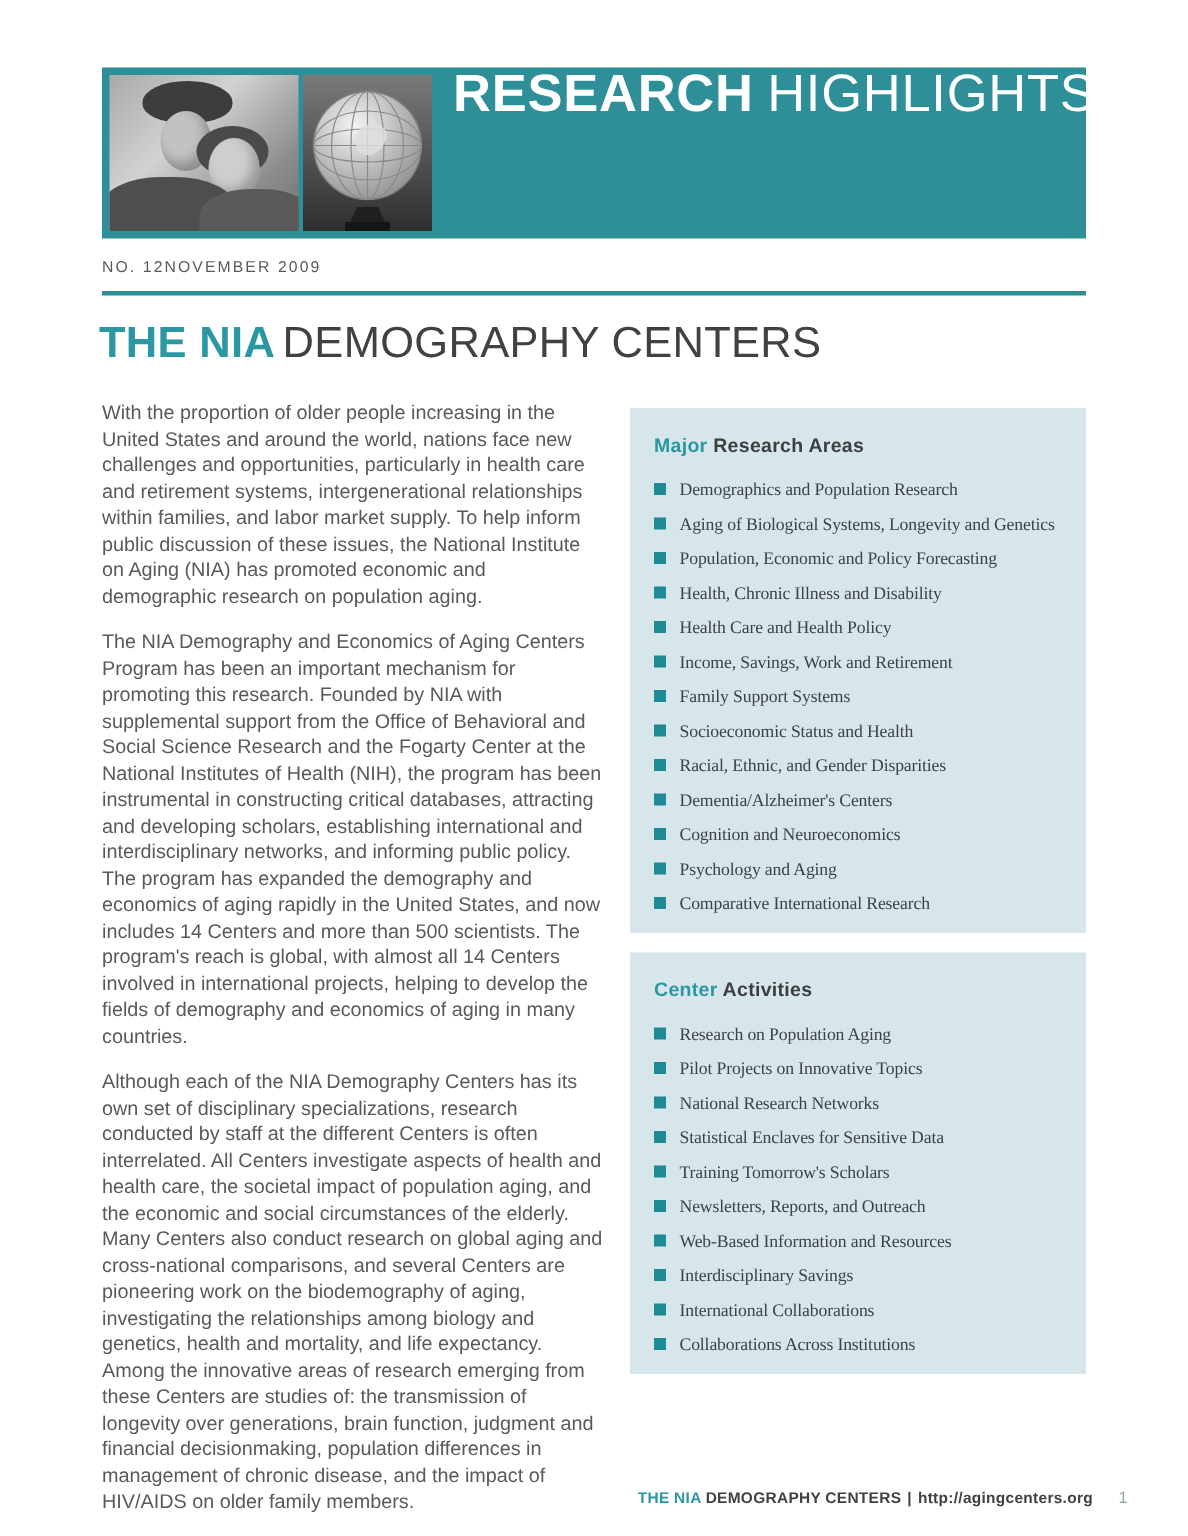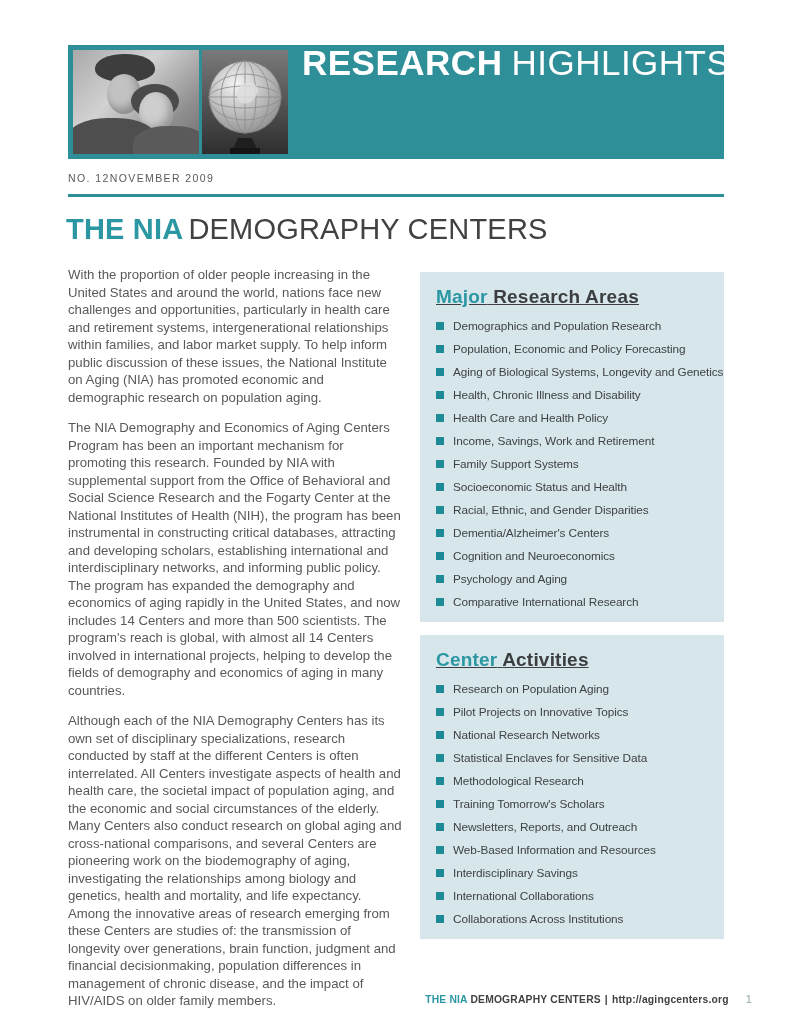--- a/index.html
+++ b/index.html
@@ -39,24 +39,24 @@
   .page-title .accent { color:var(--accent); font-weight:700; margin-right:5px; }
 
   
   .article { position:absolute; left:68px; top:266px; width:334px; font-size:13.2px;
              line-height:17.5px; color:var(--body-text); }
   .article p { margin:0 0 13px 0; }
 
   
   .sidebar { position:absolute; left:420px; top:272px; width:304px; }
   .box { background:var(--sidebar-bg); padding:13px 14px 12px 14px; margin-bottom:13px; }
-  .box h2 { margin:2px 0 13px 2px; font-size:19px; line-height:20px; font-weight:700;
-            color:#3c3e40; letter-spacing:0.2px;text-decoration:underline; }
+  .box h2 { margin:2px 0 13px 2px; font-size:13px; line-height:20px; font-weight:700;
+            color:#3c3e40; letter-spacing:0.2px; }
   .box h2 .accent { color:var(--accent); }
-  .box ul { list-style:none; margin:0; padding:0; }
+  .box ul { list-style:none; margin:0; padding:0;font-family:Liberation Serif, serif; }
   .box li { display:flex; align-items:flex-start; margin-bottom:10px; font-size:11.8px;
             letter-spacing:-0.1px; line-height:13px; color:#3f4244; white-space:nowrap; }
   .box li:last-child { margin-bottom:1px; }
   .bullet { flex:0 0 auto; width:8px; height:8px; background:var(--bullet); margin:2px 9px 0 2px; }
 
   
   .footer { position:absolute; top:993px; right:40px; font-size:10.3px; font-weight:700;
             letter-spacing:0.2px; color:var(--dark-text); white-space:nowrap; }
   .footer .accent { color:var(--accent); }
   .footer .sep { margin:0 4px; font-weight:700; }
@@ -131,25 +131,25 @@
         <span class="accent">Major</span>
         <span>Research Areas</span>
       </h2>
       <ul>
           <li>
             <span class="bullet"></span>
             <span>Demographics and Population Research</span>
           </li>
           <li>
             <span class="bullet"></span>
+            <span>Aging of Biological Systems, Longevity and Genetics</span>
+          </li>
+          <li>
+            <span class="bullet"></span>
             <span>Population, Economic and Policy Forecasting</span>
-          </li>
-          <li>
-            <span class="bullet"></span>
-            <span>Aging of Biological Systems, Longevity and Genetics</span>
           </li>
           <li>
             <span class="bullet"></span>
             <span>Health, Chronic Illness and Disability</span>
           </li>
           <li>
             <span class="bullet"></span>
             <span>Health Care and Health Policy</span>
           </li>
           <li>
@@ -203,24 +203,20 @@
           <li>
             <span class="bullet"></span>
             <span>National Research Networks</span>
           </li>
           <li>
             <span class="bullet"></span>
             <span>Statistical Enclaves for Sensitive Data</span>
           </li>
           <li>
             <span class="bullet"></span>
-            <span>Methodological Research</span>
-          </li>
-          <li>
-            <span class="bullet"></span>
             <span>Training Tomorrow's Scholars</span>
           </li>
           <li>
             <span class="bullet"></span>
             <span>Newsletters, Reports, and Outreach</span>
           </li>
           <li>
             <span class="bullet"></span>
             <span>Web-Based Information and Resources</span>
           </li>

